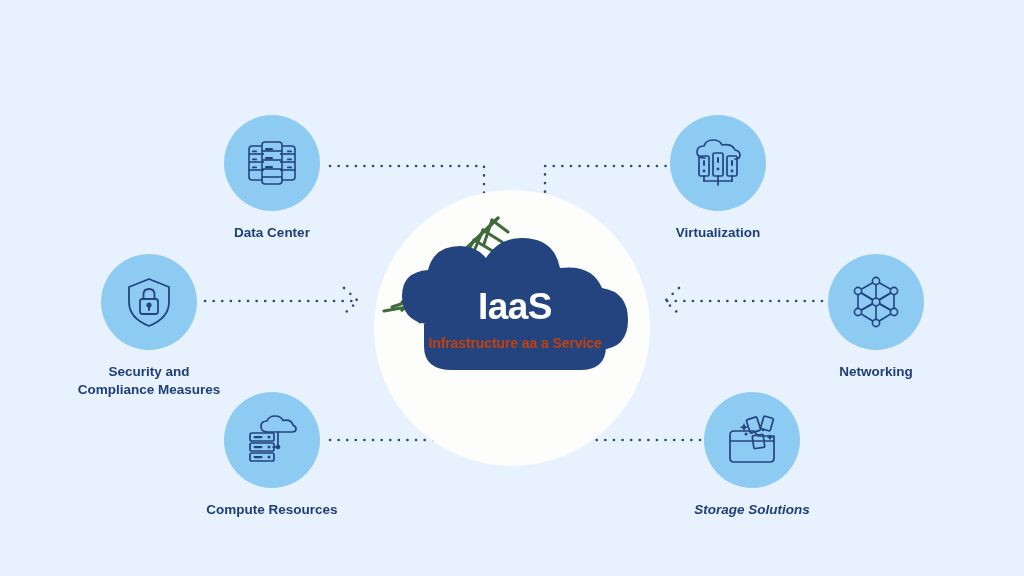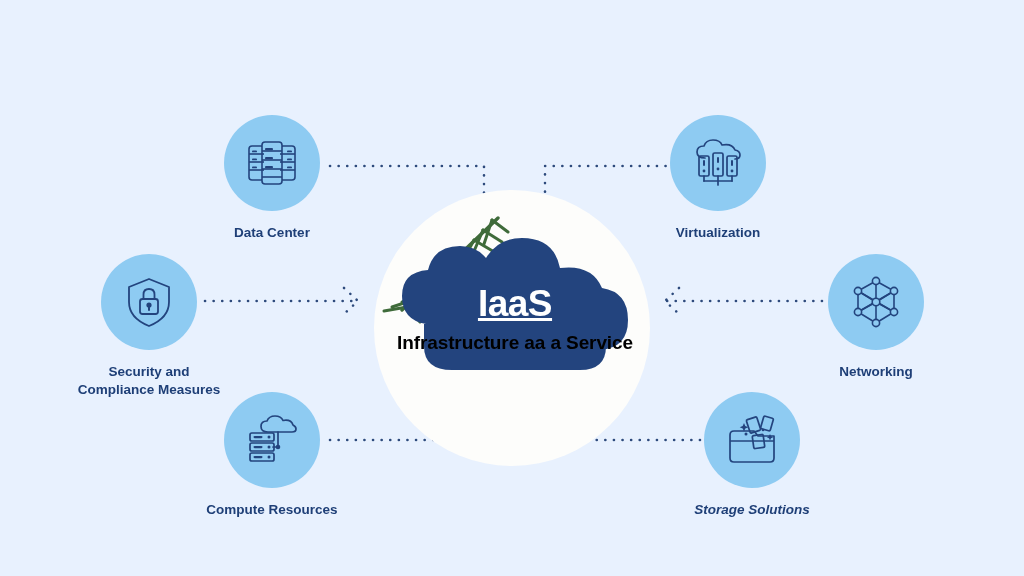--- a/index.html
+++ b/index.html
@@ -78,27 +78,26 @@
     justify-content: center;
     padding-top: 30px;
     box-sizing: border-box;
   }
   #cloud-acronym {
     font-size: 37px;
     font-weight: bold;
     color: #ffffff;
     line-height: 1.0;
     letter-spacing: -0.5px;
-    text-decoration: underline;
   }
   #cloud-expansion {
     margin-top: 10px;
-    font-size: 19px;
+    font-size: 14px;
     font-weight: bold;
-    color: #000000;
+    color: #c2410c;
     letter-spacing: -0.1px;
   }
 
   
   .node {
     position: absolute;
     width: 150px;
     display: flex;
     flex-direction: column;
     align-items: center;

